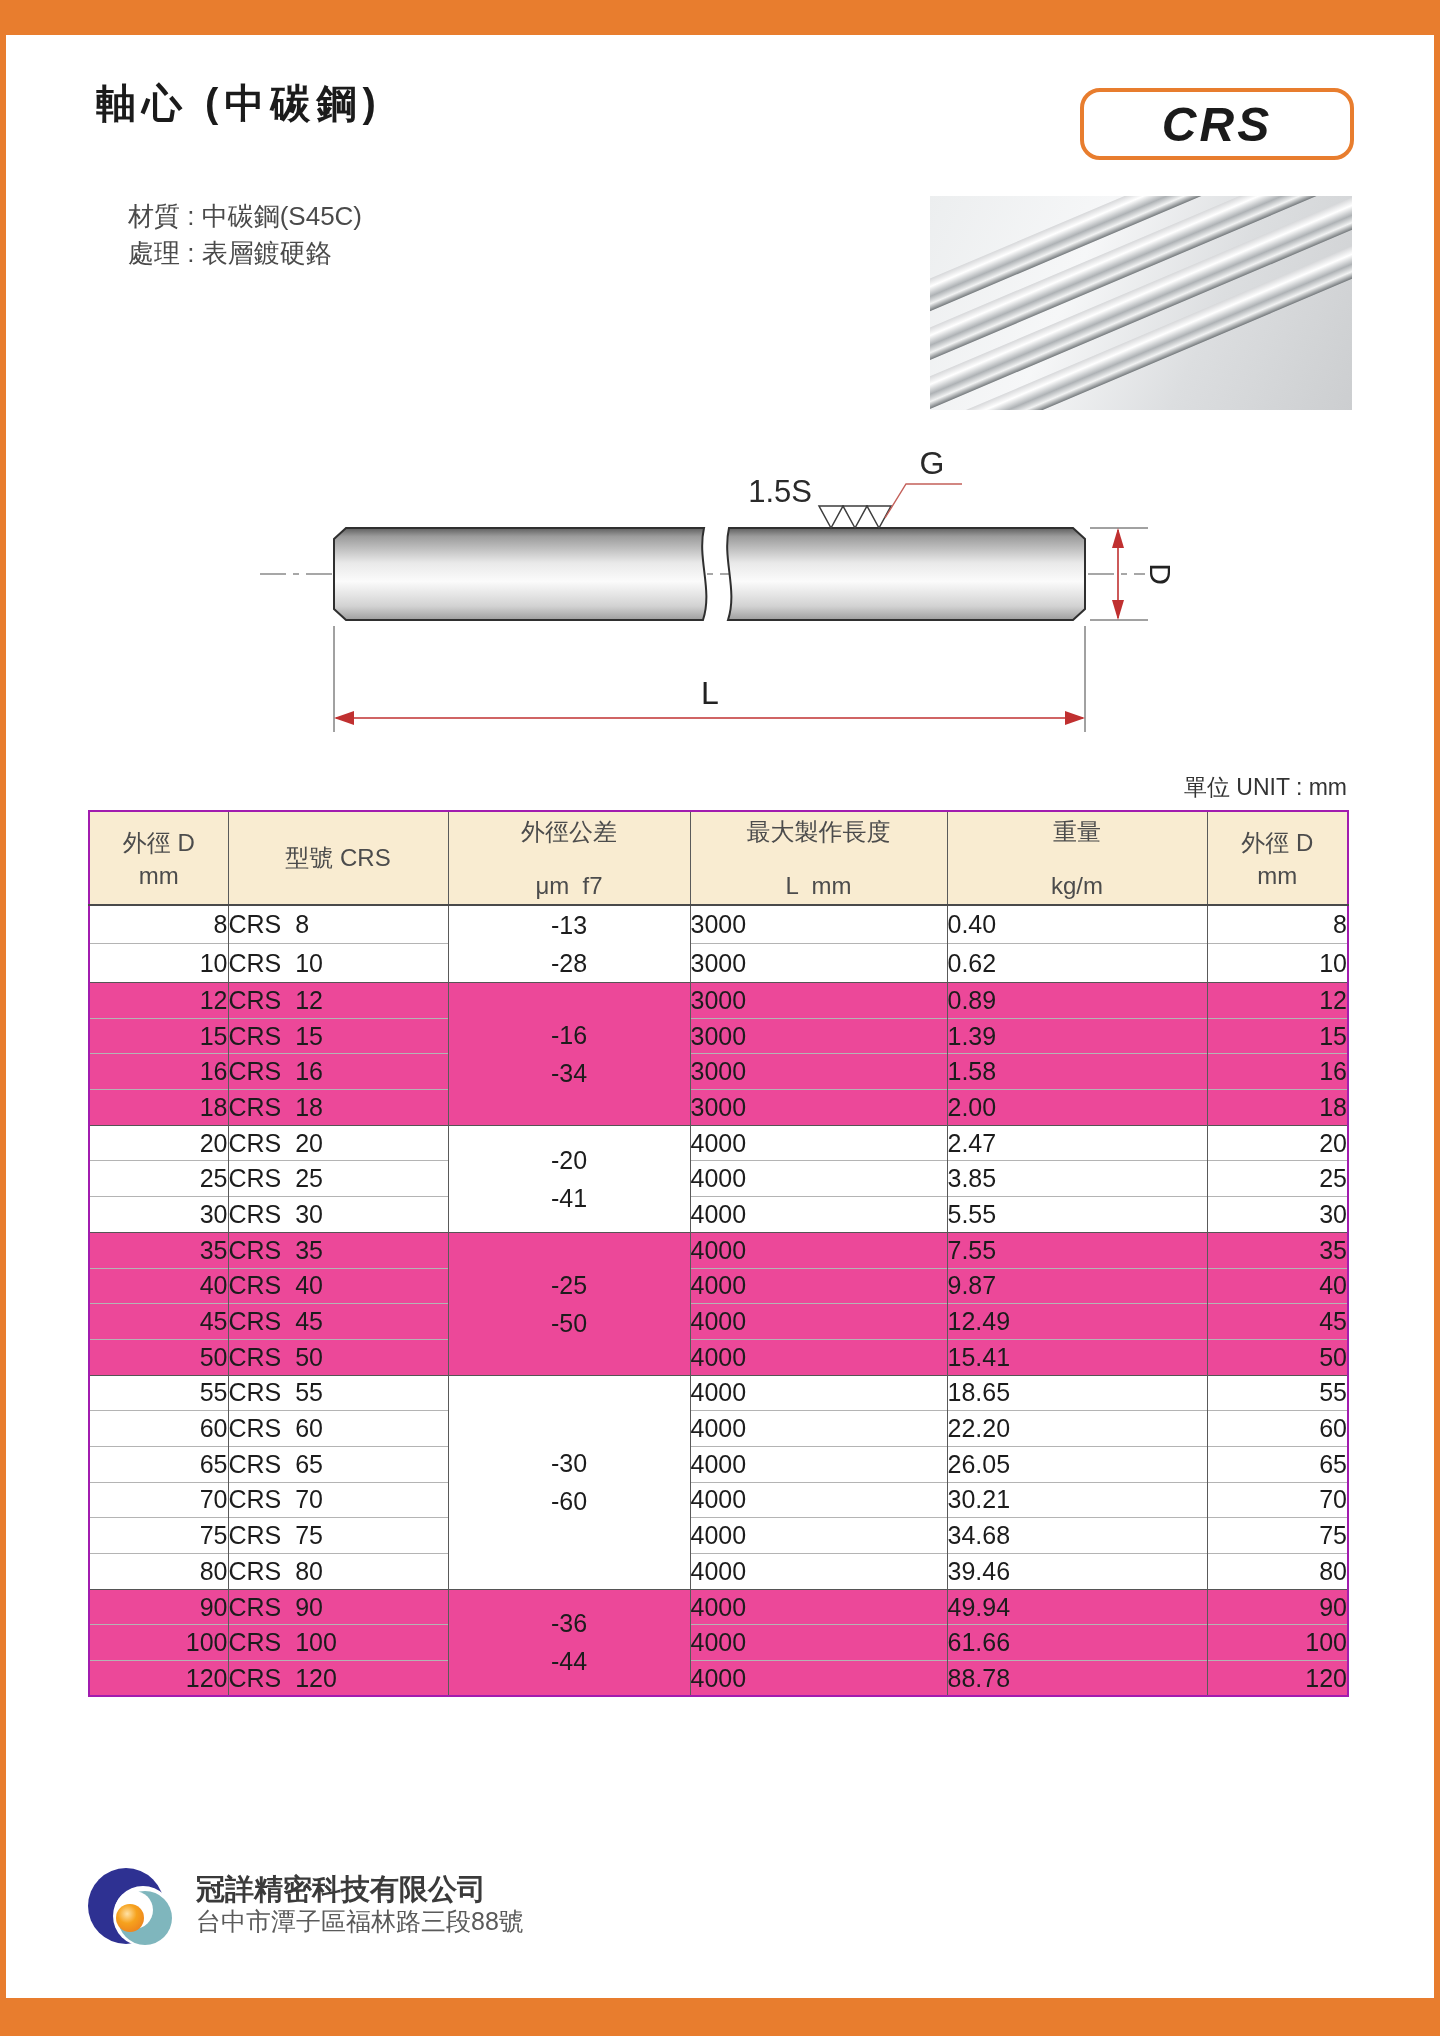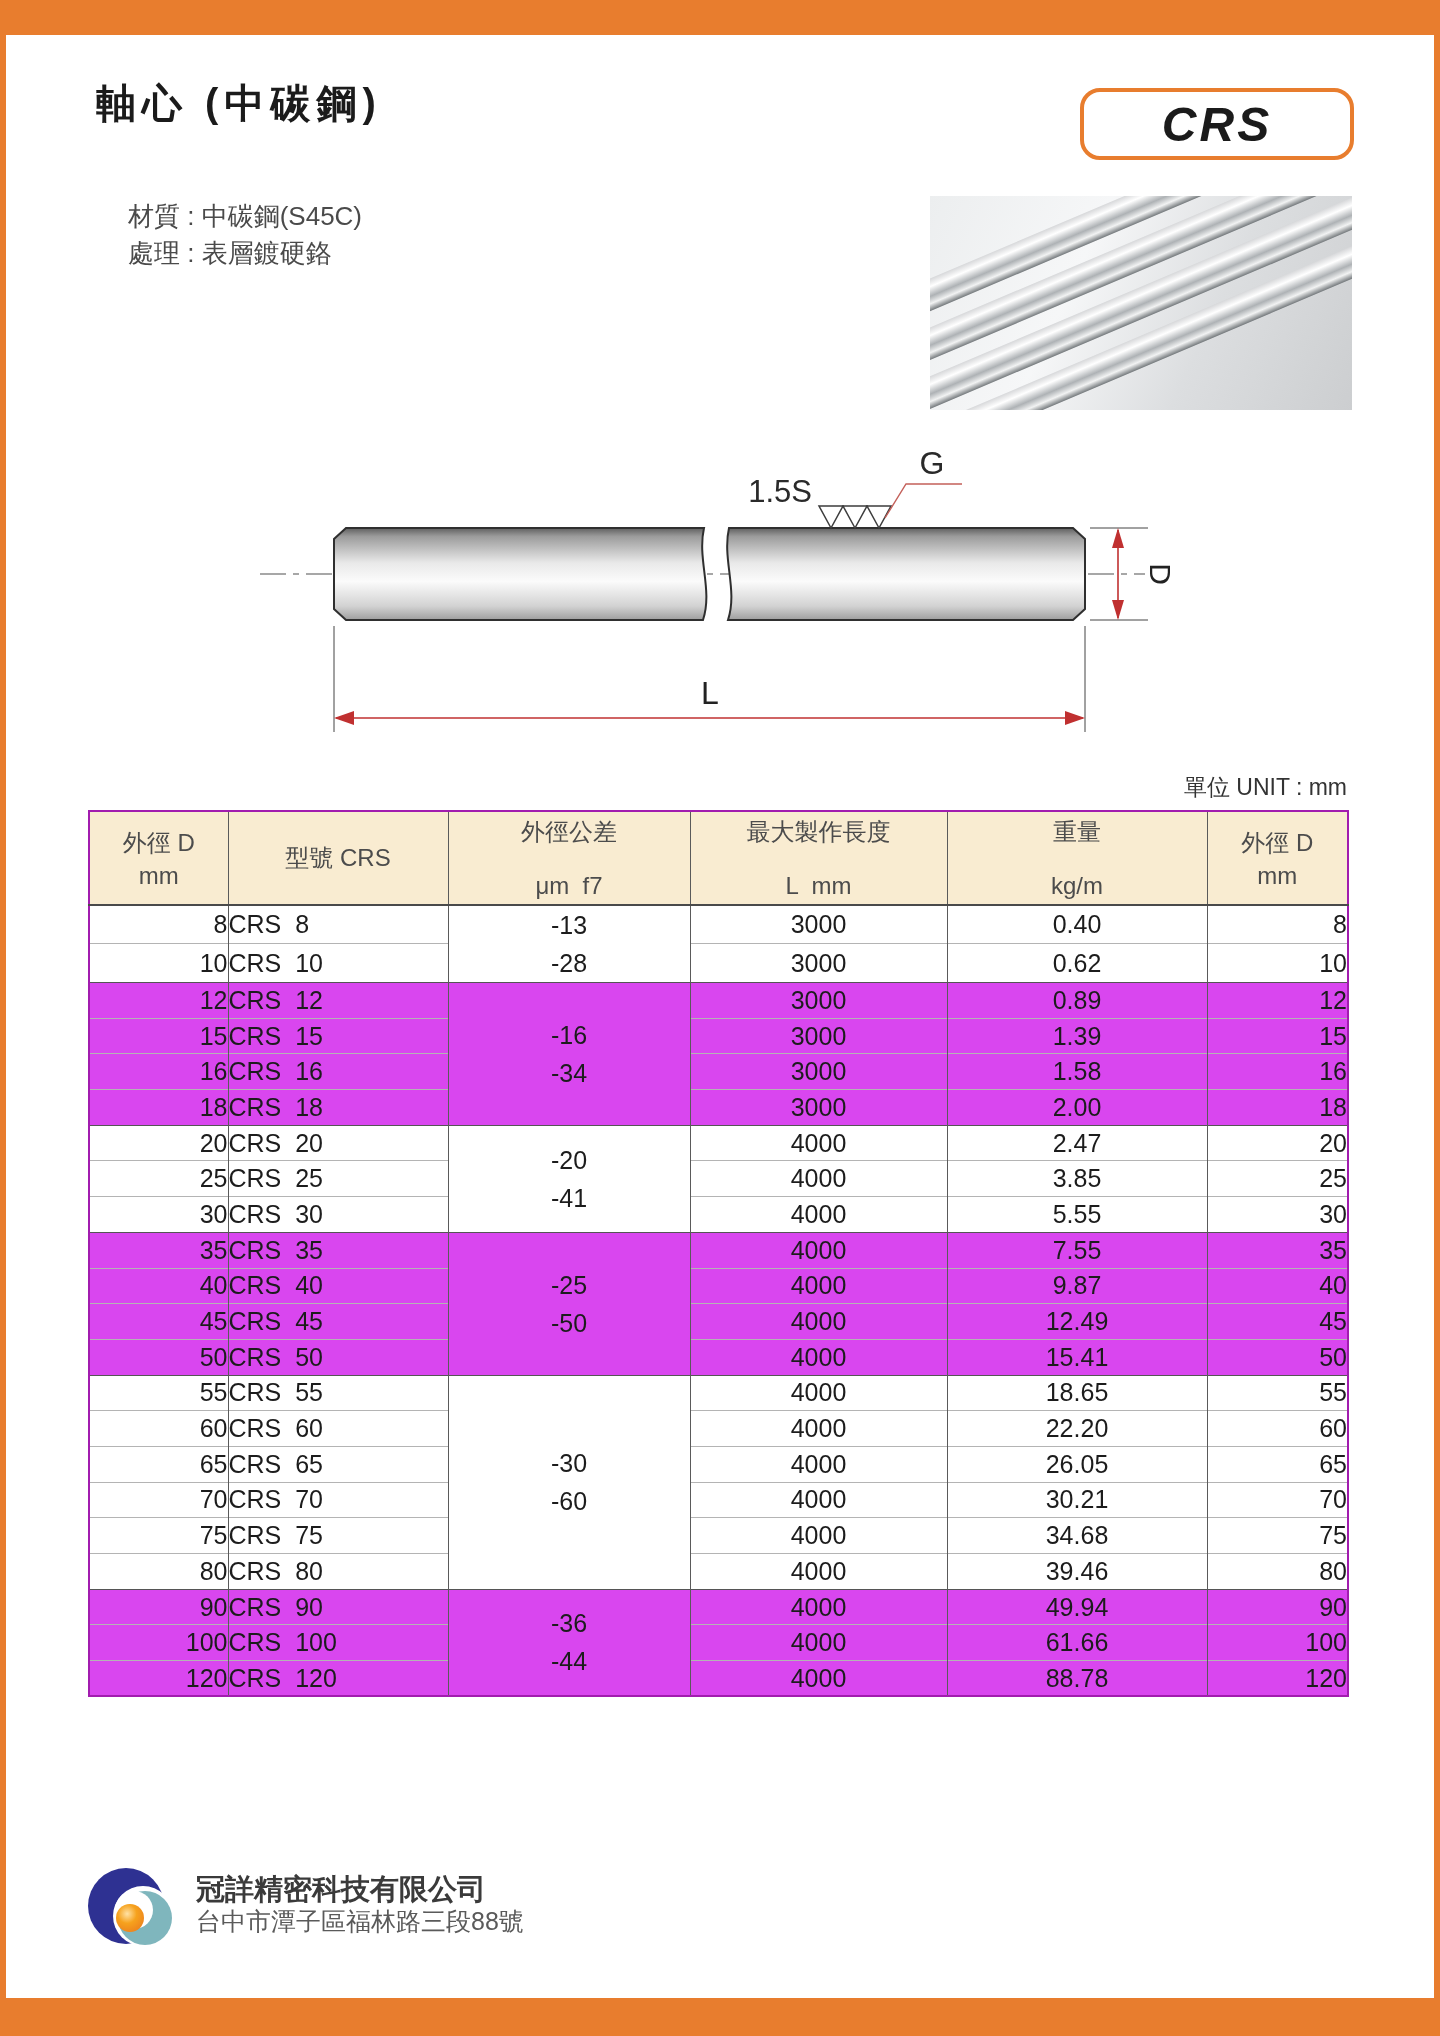--- a/index.html
+++ b/index.html
@@ -53,25 +53,25 @@
   table.spec th, table.spec td { border-left:1.5px solid #5a5a5a; padding:0; }
   table.spec th:first-child, table.spec td.col-d-left { border-left:none; }
   thead th { background:#f9ecd1; border-bottom:2px solid #4a4a4a; height:92px;
              font-weight:normal; font-size:24px; color:#4c4c4c; vertical-align:middle; }
   .hbox { display:flex; flex-direction:column; align-items:center; justify-content:center; gap:3px; white-space:pre; }
   .hbox.spread { gap:24px; }
   tbody tr { height:35.7px; }
   tbody td { font-size:25px; color:#1c1c1c; vertical-align:middle; }
   tr.gstart td { border-top:1.8px solid #555; }
   tr.inner  td { border-top:1px solid #b4b4b4; }
-  tr.shade  td { background:#d946ef; }
+  tr.shade  td { background:#ec4899; }
   td.col-d-left  { text-align:right; padding-right:22px; }
   td.col-model   { text-align:left;  padding-left:58px; white-space:pre; }
   td.col-tol     { text-align:center; line-height:38px; }
-  td.col-len, td.col-wt { text-align:center; }
+  td.col-len, td.col-wt { text-align:left; }
   td.col-d-right { text-align:right; padding-right:22px; }
 
   
   .footer { position:absolute; left:86px; top:1866px; display:flex; gap:18px; }
   .footer-text { padding-top:6px; }
   .company  { font-size:29px; font-weight:bold; color:#3a3a3a; line-height:34px; }
   .address  { font-size:25px; color:#5a5a5a; line-height:31px; }
   .phone    { font-size:25px; color:#4a4a4a; line-height:31px; white-space:pre; }
 </style>
 </head>

